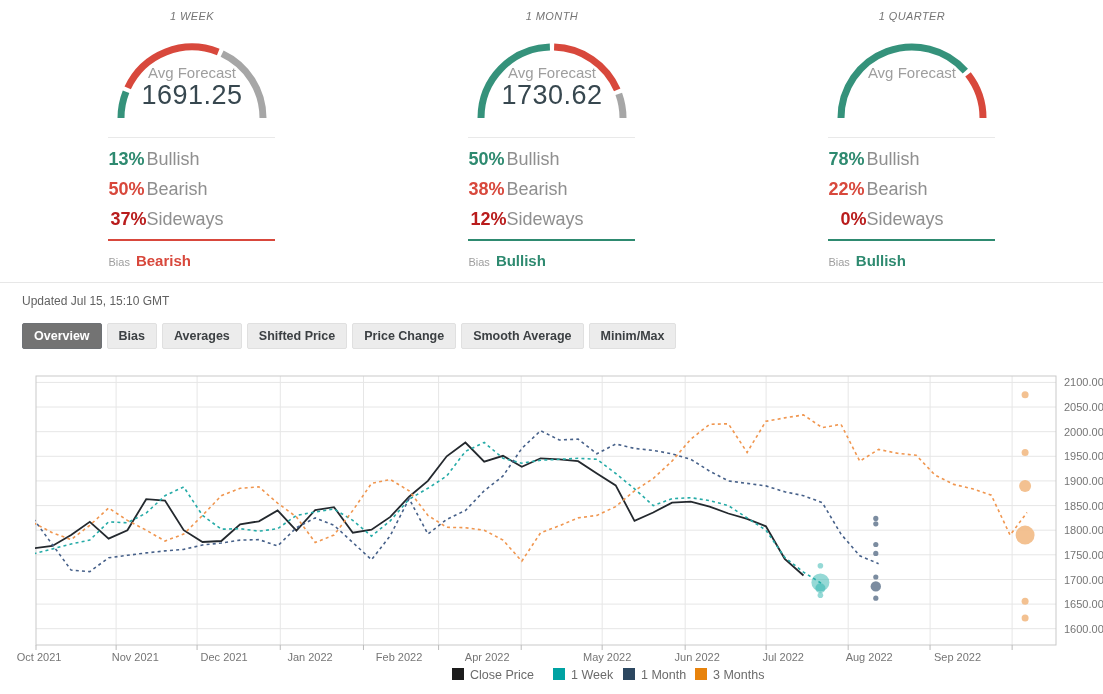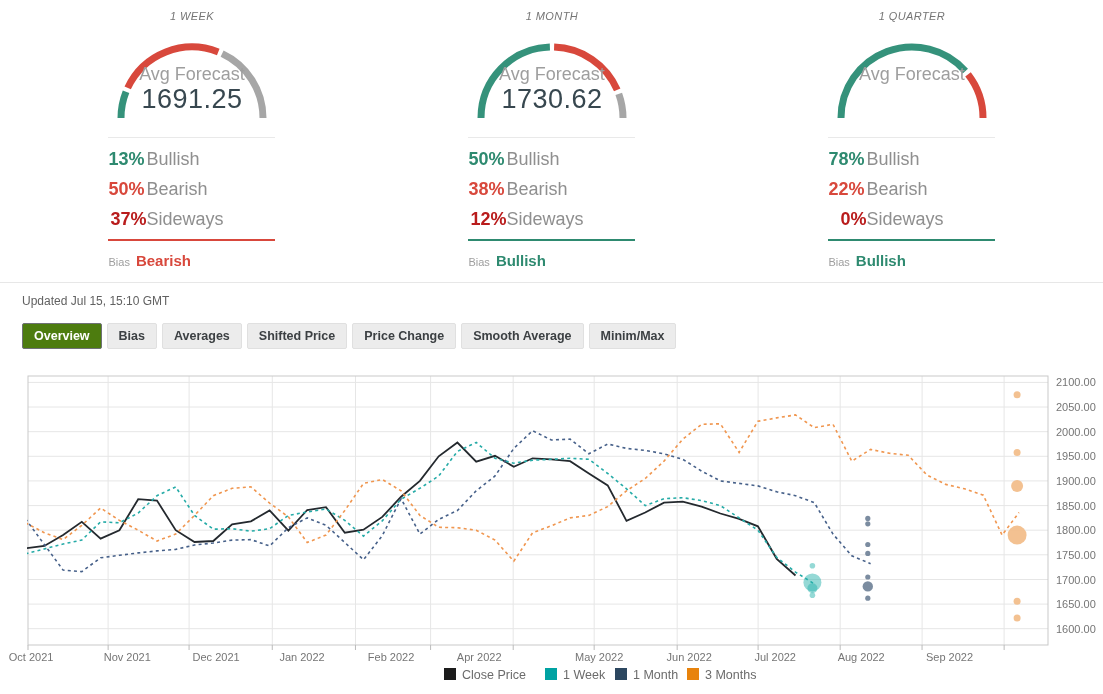--- a/index.html
+++ b/index.html
@@ -5,21 +5,21 @@
   html,body{margin:0;padding:0;background:#fff;}
   body{width:1103px;height:694px;overflow:hidden;position:relative;
        font-family:"Liberation Sans","DejaVu Sans",sans-serif;-webkit-font-smoothing:antialiased;}
   
   .panels{display:flex;padding:0 11px 0 12px;height:282px;box-sizing:border-box;}
   .panel{width:33.333%;box-sizing:border-box;padding-top:10px;}
   .panel-period{text-align:center;font-size:11px;font-style:italic;color:#757575;letter-spacing:.4px;height:16px;}
   .gauge-wrap{position:relative;width:210px;height:97px;margin:2px auto 0;}
   .gauge-wrap svg{position:absolute;left:0;top:0;}
   .avg-box{position:absolute;left:0;right:0;top:36px;text-align:center;}
-  .avg-label{font-size:18px;color:#9E9E9E;}
+  .avg-label{font-size:15px;color:#9E9E9E;}
   .avg-value{font-size:27px;color:#37474F;line-height:1.05;letter-spacing:.5px;}
   .panel-divider{width:167px;height:1px;background:#E9E9E9;margin:12px auto 0;}
   .rows{width:167px;margin:6px auto 0;}
   .pct-row{display:flex;align-items:center;height:30px;font-size:18px;}
   .pct{width:38px;font-weight:700;}
   .pct.bullish{color:#2E8A70;}
   .pct.bearish{color:#D8483C;}
   .pct.sideways{color:#b91c1c;text-align:right;}
   .pct-label{color:#8F8F8F;}
   .bias-underline{width:167px;height:2px;margin:5px auto 0;}
@@ -29,23 +29,23 @@
   .bias-label{font-size:11px;color:#9E9E9E;margin-right:6px;}
   .bias-value{font-size:15px;font-weight:700;}
   .bias-value[data-key="bearish"]{color:#D8483C;}
   .bias-value[data-key="bullish"]{color:#2E8A70;}
   
   .top-divider{height:1px;background:#E7E7E7;}
   .updated{padding:11px 0 0 22px;font-size:12px;color:#616161;}
   .tabs{margin:15px 0 0 22px;display:flex;}
   .tab{padding:5px 11px;margin-right:5px;font-size:12.5px;font-weight:700;color:#3C4043;
        background:#ECECEC;border:1px solid #E0E0E0;border-radius:2px;cursor:pointer;white-space:nowrap;}
-  .tab.active{background:#4d7c0f;border-color:#6E7175;color:#fff;}
+  .tab.active{background:#737373;border-color:#6E7175;color:#fff;}
   
-  .chart{position:absolute;left:4px;top:368px;width:966px;height:326px;}
+  .chart{position:absolute;left:12px;top:368px;width:966px;height:326px;}
 </style>
 </head>
 <body>
 
 <div class="panels">
 
   <div class="panel">
     <div class="panel-period">1 WEEK</div>
     <div class="gauge-wrap">
       <svg id="gauge-0" width="210" height="97" viewBox="0 0 210 97">

